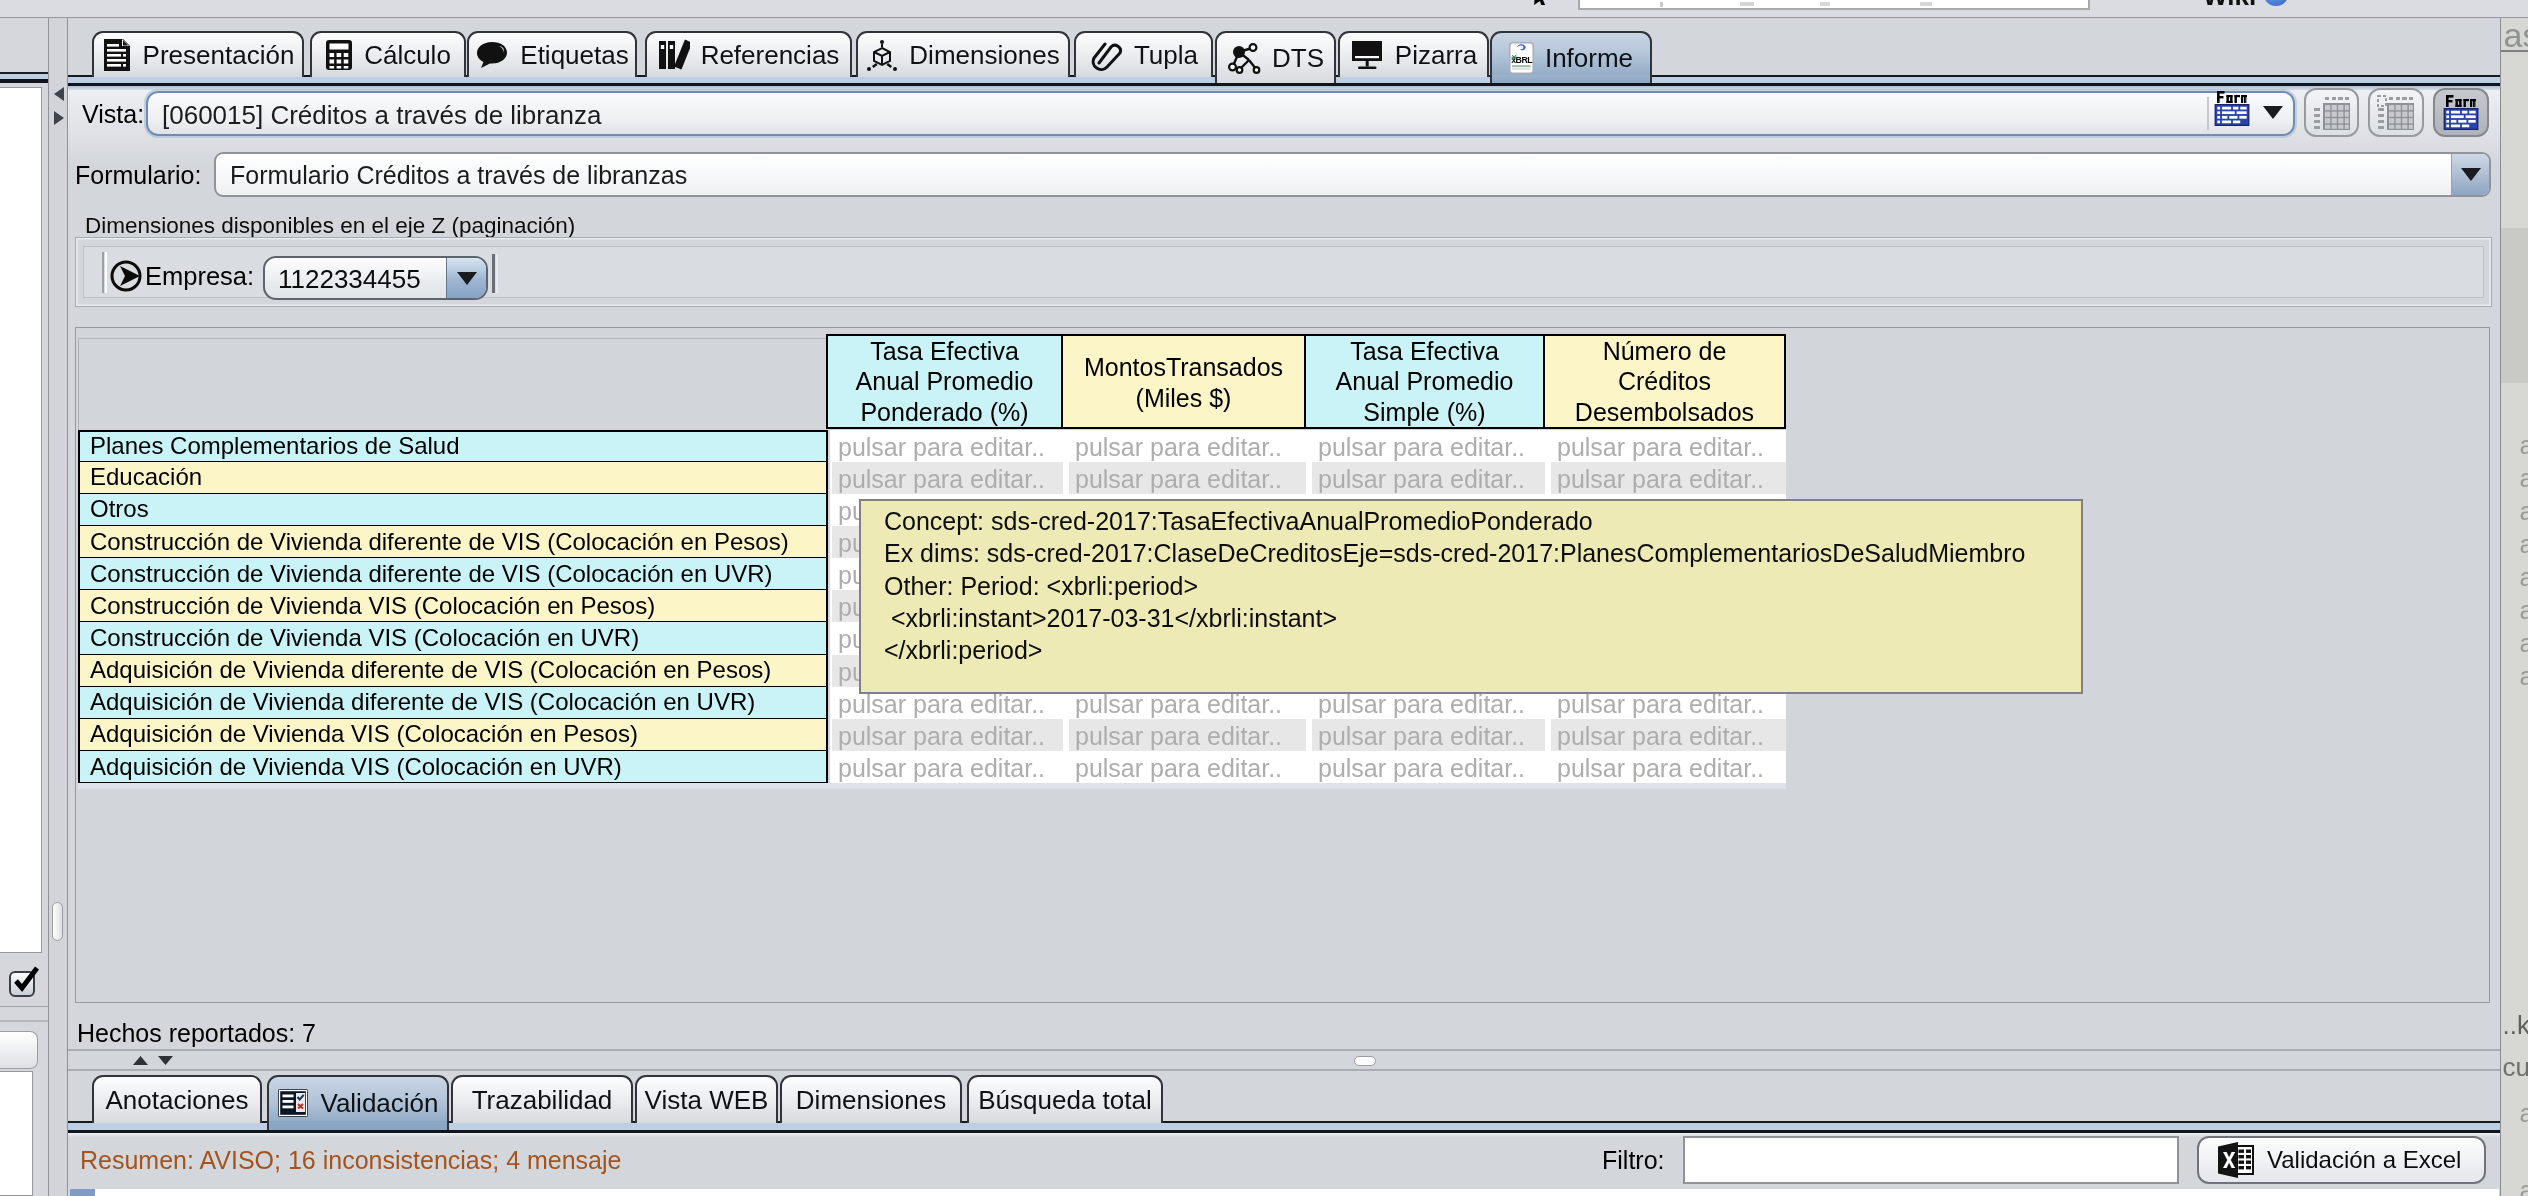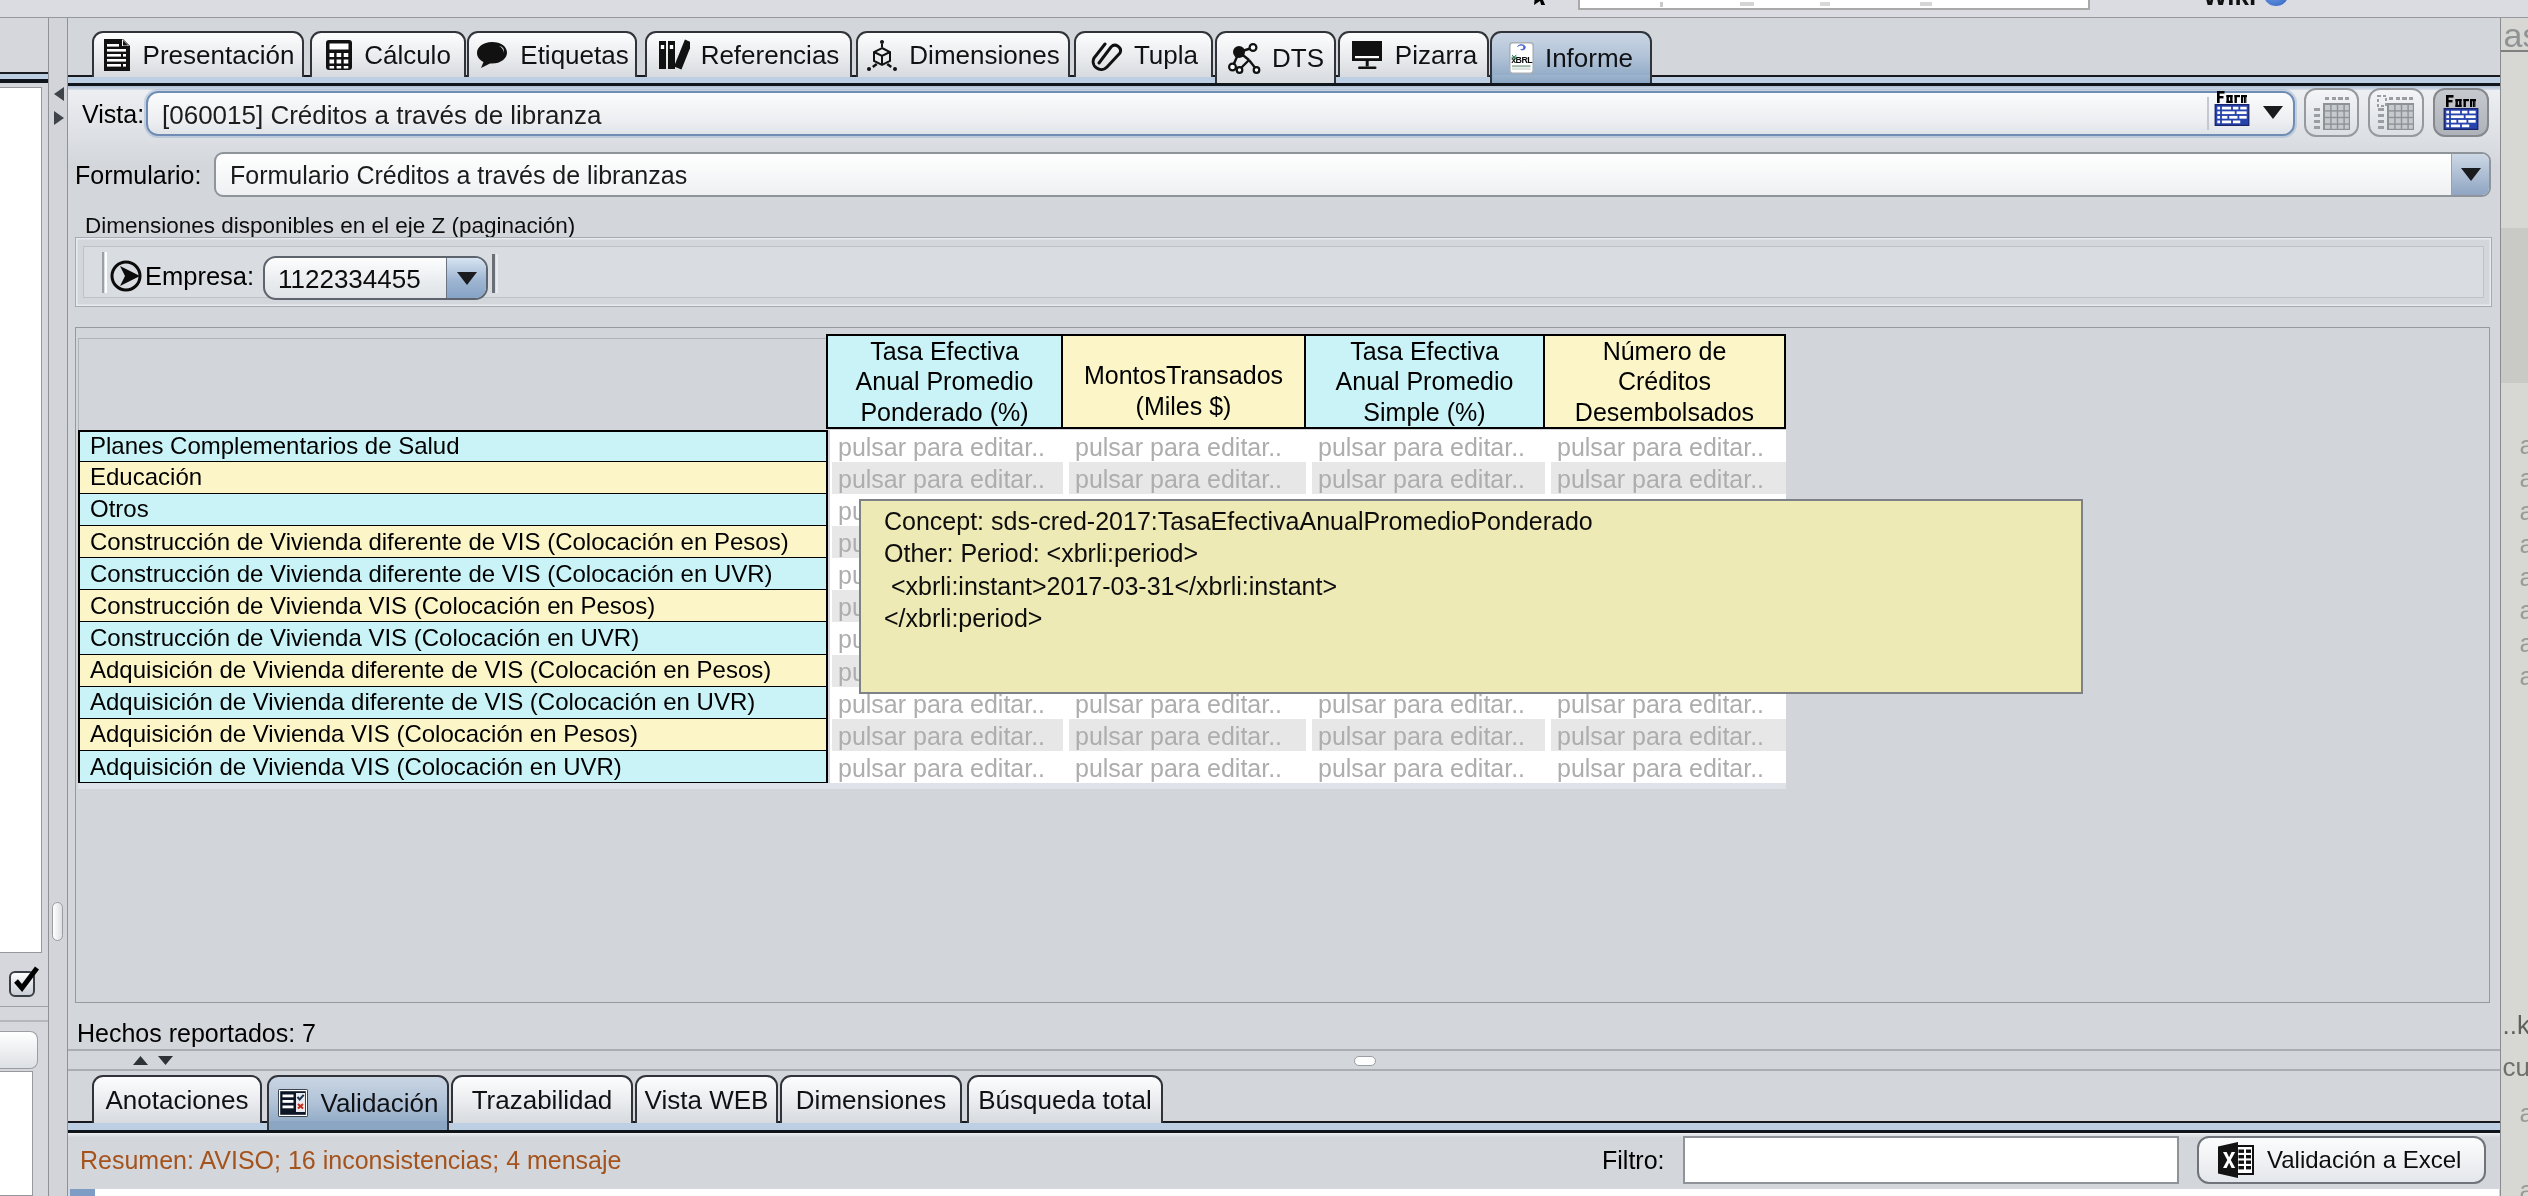--- a/index.html
+++ b/index.html
@@ -362,21 +362,21 @@
     <div style="position:absolute;right:0;top:0;width:40px;height:40px;border-left:1.5px solid #6a7482;border-radius:0 11px 11px 0;background:linear-gradient(#d7e4f2,#9fb6d2 55%,#85a3c6);display:flex;align-items:center;justify-content:center">
       <div class="tri-d" style="border-left-width:10px;border-right-width:10px;border-top-width:13px"></div>
     </div>
   </div>
 <div class="ab" style="left:492px;top:254px;width:2.5px;height:39px;background:#6a6f75"></div>
 <div class="ab" style="left:496px;top:254px;width:2px;height:39px;background:#e8ebee"></div>
 <div class="ab" style="left:75px;top:327px;width:2415px;height:676px;border:1.5px solid #9599a0;background:#d2d5da"></div>
 <div class="ab" style="left:77.5px;top:337.5px;width:749px;height:1.5px;background:#b0b4ba"></div>
 <div class="ab" style="left:77.5px;top:337.5px;width:1.5px;height:92px;background:#b0b4ba"></div>
 <div class="hdrcell" style="left:826px;top:334px;width:237px;height:95px;background:#c9f3f6;">Tasa Efectiva<br>Anual Promedio<br>Ponderado (%)</div>
-<div class="hdrcell" style="left:1061px;top:334px;width:245px;height:95px;background:#fbf5c8;justify-content:flex-start;padding-top:24px">MontosTransados<br>(Miles $)</div>
+<div class="hdrcell" style="left:1061px;top:334px;width:245px;height:95px;background:#fbf5c8;justify-content:flex-start;padding-top:16px">MontosTransados<br>(Miles $)</div>
 <div class="hdrcell" style="left:1304px;top:334px;width:241px;height:95px;background:#c9f3f6;">Tasa Efectiva<br>Anual Promedio<br>Simple (%)</div>
 <div class="hdrcell" style="left:1543px;top:334px;width:243px;height:95px;background:#fbf5c8;">Número de<br>Créditos<br>Desembolsados</div>
 <div class="ab" style="left:830px;top:429.5px;width:956px;height:353.65px;background:#fff"></div>
 <div class="rowlbl" style="left:78px;top:429.5px;width:750px;height:32.15px;background:#c9f3f6;border-top:2px solid #000;">Planes Complementarios de Salud</div>
 <div class="pe" style="left:838px;top:432.5px">pulsar para editar..</div>
 <div class="pe" style="left:1075px;top:432.5px">pulsar para editar..</div>
 <div class="pe" style="left:1318px;top:432.5px">pulsar para editar..</div>
 <div class="pe" style="left:1557px;top:432.5px">pulsar para editar..</div>
 <div class="rowlbl" style="left:78px;top:461.65px;width:750px;height:32.15px;background:#fbf5c8;">Educación</div>
 <div class="ab" style="left:832px;top:461.65px;width:231px;height:32.15px;background:#e7e7e7"></div>
@@ -444,20 +444,21 @@
 <div class="ab" style="left:1551px;top:718.8499999999999px;width:235px;height:32.15px;background:#e7e7e7"></div>
 <div class="pe" style="left:1557px;top:721.8499999999999px">pulsar para editar..</div>
 <div class="rowlbl" style="left:78px;top:751.0px;width:750px;height:32.15px;background:#c9f3f6;">Adquisición de Vivienda VIS (Colocación en UVR)</div>
 <div class="pe" style="left:838px;top:754.0px">pulsar para editar..</div>
 <div class="pe" style="left:1075px;top:754.0px">pulsar para editar..</div>
 <div class="pe" style="left:1318px;top:754.0px">pulsar para editar..</div>
 <div class="pe" style="left:1557px;top:754.0px">pulsar para editar..</div>
 <div class="ab" style="left:78px;top:783.15px;width:1708px;height:6px;background:#dfe2e8"></div>
 <div class="ab" style="left:859px;top:499px;width:1224px;height:195px;background:#eeeab5;border:2px solid #7e8287;z-index:6;font-size:25px;color:#0d0d0d;line-height:32.3px;padding:4px 0 0 23px;white-space:nowrap">
 <div>Concept: sds-cred-2017:TasaEfectivaAnualPromedioPonderado</div>
+<div>Ex dims: sds-cred-2017:ClaseDeCreditosEje=sds-cred-2017:PlanesComplementariosDeSaludMiembro</div>
 <div>Other: Period: &lt;xbrli:period&gt;</div>
 <div>&nbsp;&lt;xbrli:instant&gt;2017-03-31&lt;/xbrli:instant&gt;</div>
 <div>&lt;/xbrli:period&gt;</div>
   </div>
 <div class="ab" style="left:77px;top:1019px;font-size:25px;color:#000">Hechos reportados: 7</div>
 <div class="ab" style="left:68px;top:1049px;width:2431.5px;height:1.5px;background:#aaadb2"></div>
 <svg class="ab" style="left:133px;top:1056px" width="40" height="9" viewBox="0 0 40 9">
     <path d="M7.5 0 L15 9 L0 9 Z" fill="#2e3338"></path>
     <path d="M25 0 L40 0 L32.5 9 Z" fill="#2e3338"></path>
   </svg>

